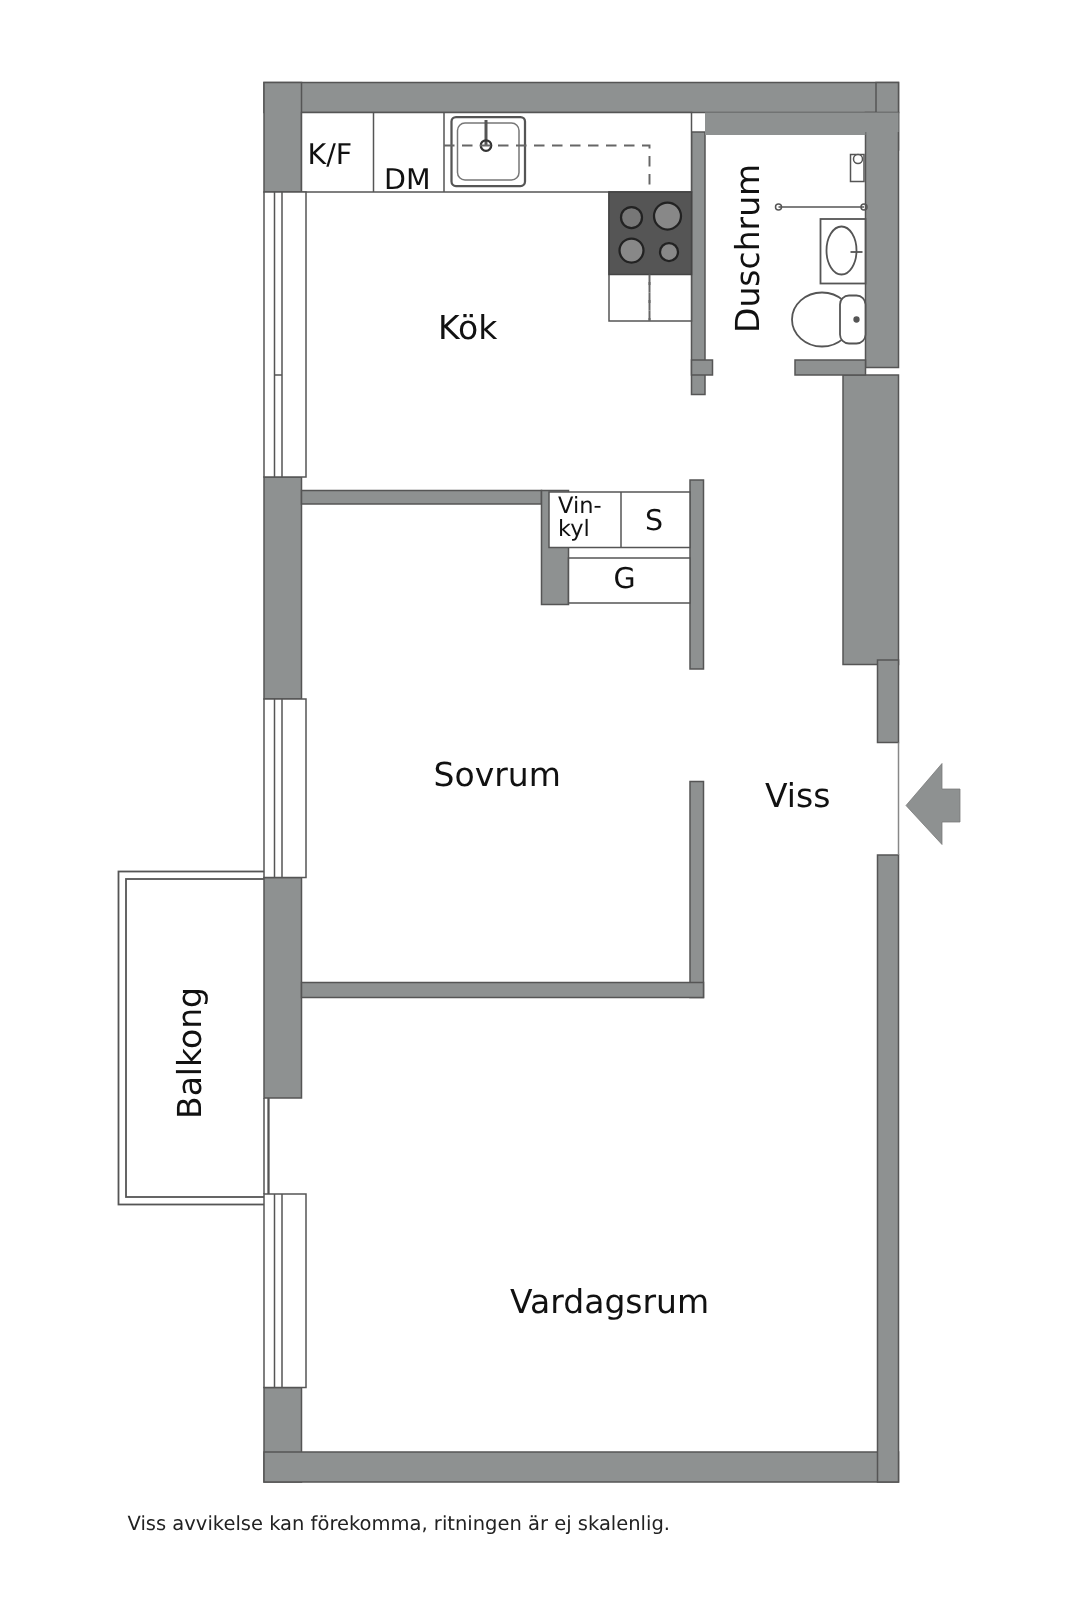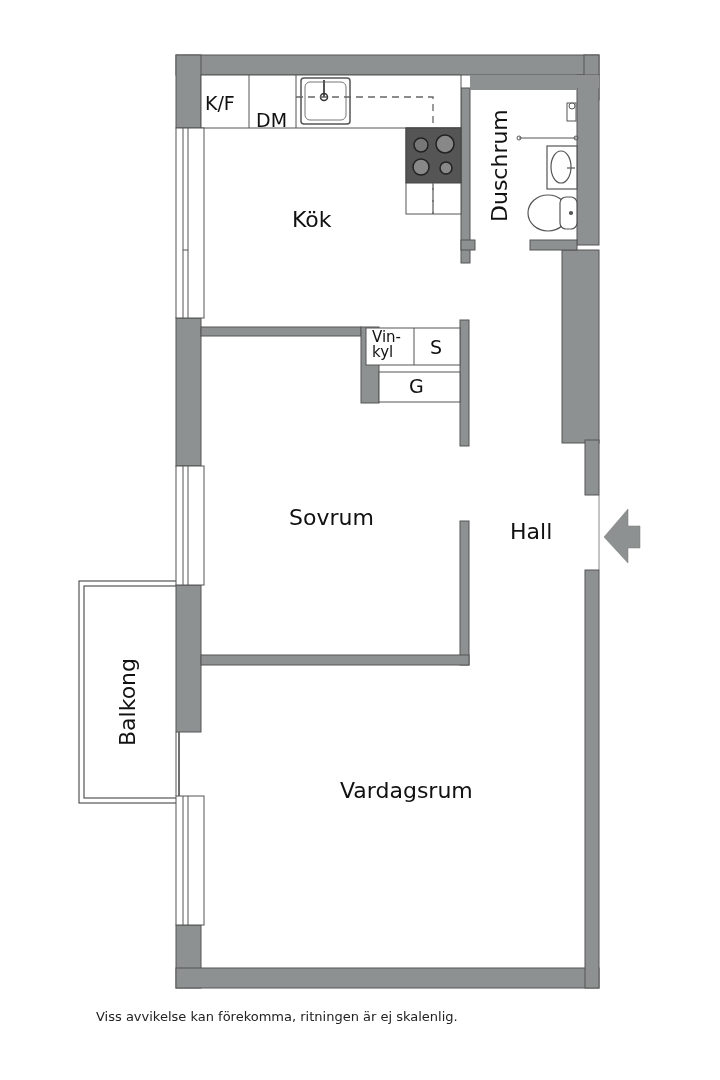--- a/index.html
+++ b/index.html
@@ -3,21 +3,21 @@
 <meta charset="utf-8">
 <style>
   html, body { margin: 0; padding: 0; background: #ffffff; }
   body { width: 720px; height: 1080px; position: relative; overflow: hidden; font-family: "DejaVu Sans", "Liberation Sans", sans-serif; }
   #plan { position: absolute; left: 0; top: 0; width: 720px; height: 1080px; }
   .label { position: absolute; color: #111; font-family: "DejaVu Sans", sans-serif; white-space: nowrap; }
   .room-label { font-size: 22px; }
   .small-label { font-size: 19px; }
   .tiny-label { font-size: 15px; line-height: 15px; text-align: left; }
   .vertical { transform-origin: left top; transform: rotate(-90deg); }
-  .footnote { position: absolute; left: 96px; top: 1009px; font-size: 13px; color: #222; font-family: "DejaVu Sans", sans-serif; }
+  .footnote { position: absolute; left: 85px; top: 1009px; font-size: 13px; color: #222; font-family: "DejaVu Sans", sans-serif; }
 </style>
 </head>
 <body>
 
 <svg id="plan" viewBox="0 0 720 1080" xmlns="http://www.w3.org/2000/svg">
 
   <g>
     <rect x="79" y="581" width="100" height="222" fill="none" stroke="#555" stroke-width="1.2"></rect>
     <rect x="84" y="586" width="95" height="212" fill="none" stroke="#555" stroke-width="1.2"></rect>
   </g>
@@ -133,22 +133,22 @@
     <circle cx="571" cy="213" r="1.5" fill="#555"></circle>
   </g>
 
   <polygon points="604,537 628,509 628,526 640,526 640,548 628,548 628,563" fill="#8e9191" stroke="#777" stroke-width="0.5"></polygon>
   <line x1="599" y1="495" x2="599" y2="570" stroke="#888" stroke-width="1"></line>
 </svg>
 
 <div class="label room-label" style="left:292px; top:207px;">Kök</div>
 <div class="label room-label vertical" style="left:487px; top:222px;">Duschrum</div>
 <div class="label room-label" style="left:289px; top:505px;">Sovrum</div>
-<div class="label room-label" style="left:510px; top:519px;">Hall</div>
-<div class="label room-label" style="left:340px; top:778px;">Vardagsrum</div>
+<div class="label room-label" style="left:510px; top:519px;">Viss</div>
+<div class="label room-label" style="left:340px; top:856px;">Vardagsrum</div>
 <div class="label room-label vertical" style="left:115px; top:746px;">Balkong</div>
 
 <div class="label small-label" style="left:205px; top:92px;">K/F</div>
 <div class="label small-label" style="left:256px; top:109px;">DM</div>
 <div class="label tiny-label" style="left:372px; top:330px; width:36px;">
   <div>Vin-</div>
   <div>kyl</div>
 </div>
 <div class="label small-label" style="left:430px; top:336px;">S</div>
 <div class="label small-label" style="left:409px; top:375px;">G</div>

